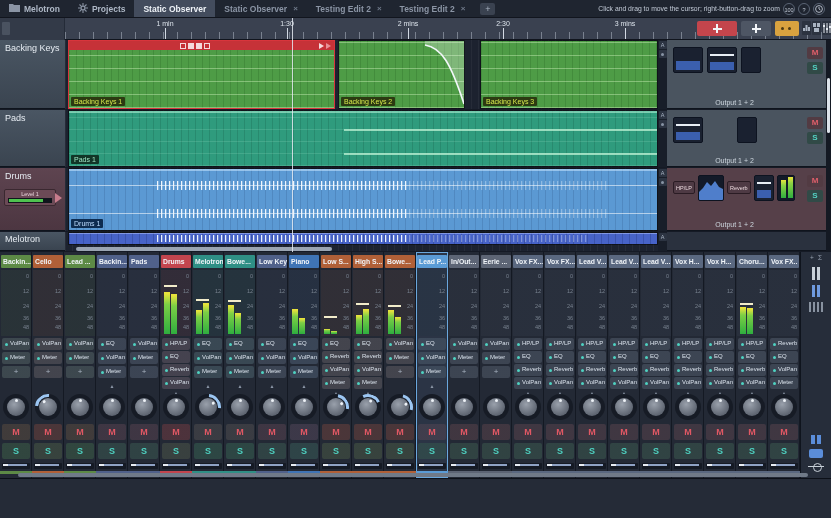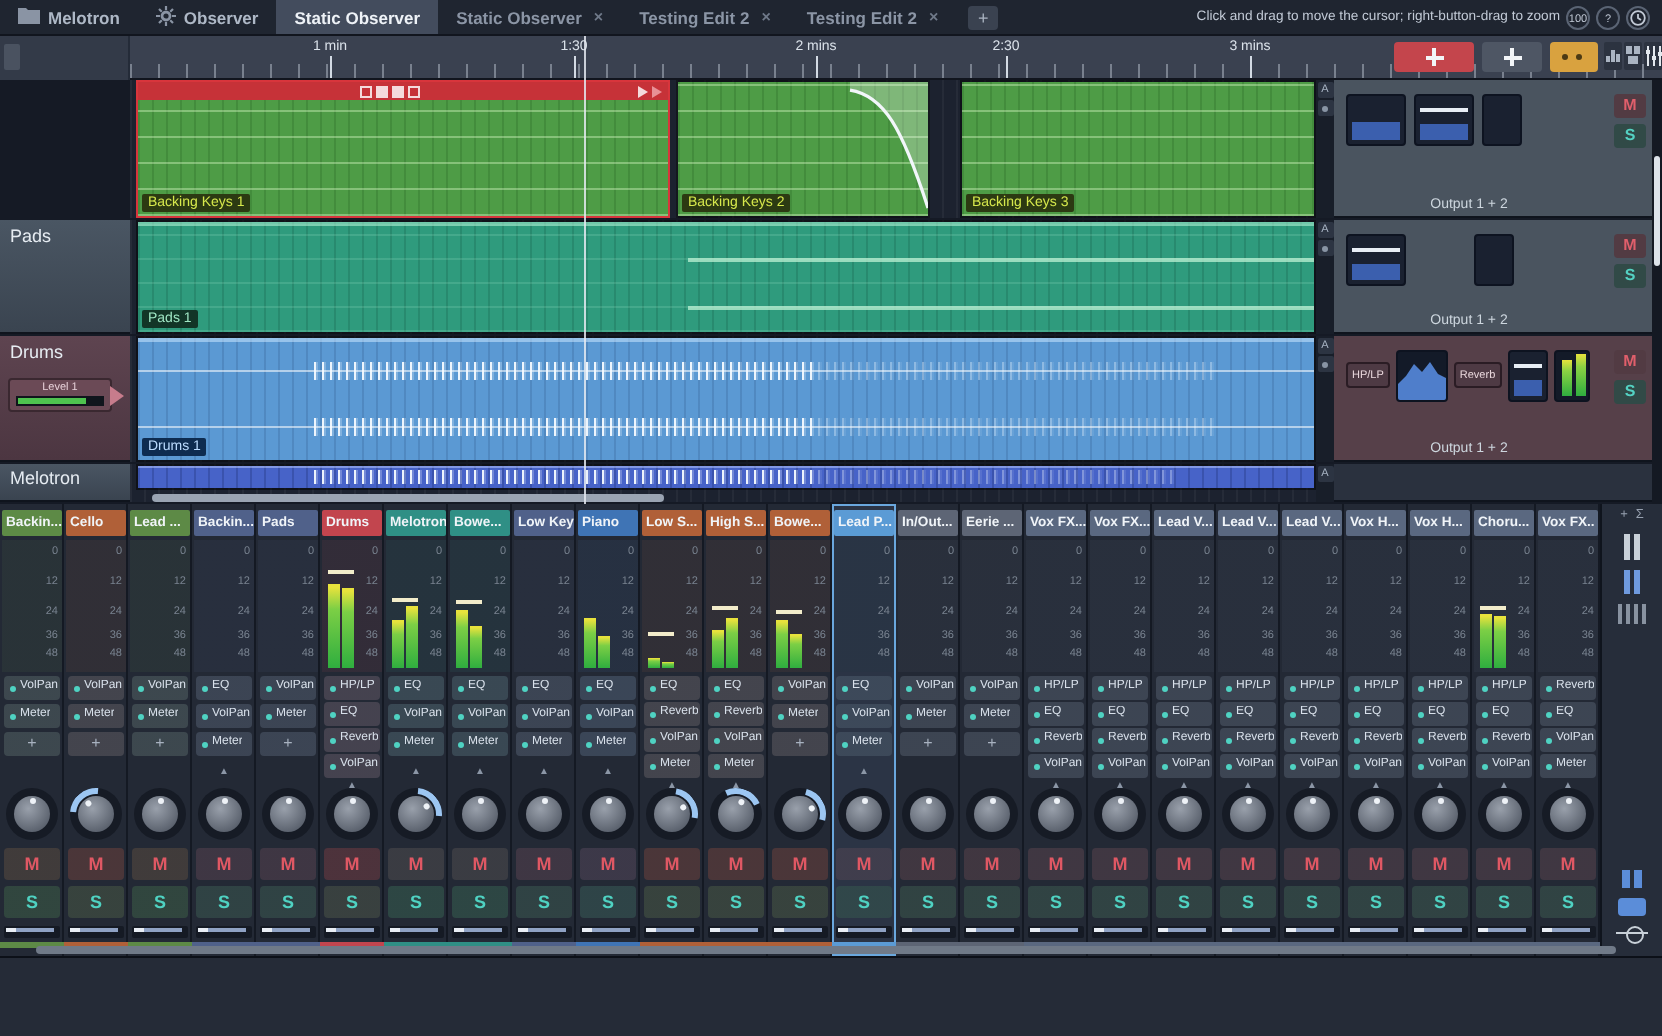--- a/index.html
+++ b/index.html
@@ -177,21 +177,21 @@
       <span data-interactable="false"><svg width="11" height="9" viewBox="0 0 11 9">
             <path d="M0 1h4l1 1h6v7H0z" fill="#8a94a4"></path>
           </svg></span>
       <span data-interactable="false">Melotron</span>
     </div>
     <div class="tbitem" data-interactable="true">
       <span data-interactable="false"><svg width="10" height="10" viewBox="0 0 10 10">
             <circle cx="5" cy="5" r="2" fill="none" stroke="#8a94a4" stroke-width="1.4"></circle>
             <path d="M5 0v2M5 8v2M0 5h2M8 5h2M1.5 1.5l1.4 1.4M7.1 7.1l1.4 1.4M8.5 1.5L7.1 2.9M2.9 7.1L1.5 8.5" stroke="#8a94a4" stroke-width="1.1"></path>
           </svg></span>
-      <span data-interactable="false">Observer</span>
+      <span data-interactable="false">Projects</span>
     </div>
     <div class="tabbar" data-interactable="false">
         <div class="tab active" data-interactable="true">
           <span data-interactable="false">Static Observer</span>
         </div>
         <div class="tab" data-interactable="true">
           <span data-interactable="false">Static Observer</span>
           <span class="tabx" data-interactable="true">×</span>
         </div>
         <div class="tab" data-interactable="true">
@@ -254,20 +254,23 @@
           <rect x="0" y="2" width="2" height="2" fill="#e3e8ee"></rect>
           <rect x="3" y="5" width="2" height="2" fill="#e3e8ee"></rect>
           <rect x="6" y="3" width="2" height="2" fill="#e3e8ee"></rect>
         </svg>
       </div>
   </div>
 
   <div class="tracks" data-interactable="false">
 
     <div class="trow" style="top:0;height:70px" data-interactable="false">
+      <div class="thead" data-interactable="true">
+        <span class="tname" data-interactable="false">Backing Keys</span>
+      </div>
       <div class="lane" data-interactable="true">
         <div class="clip sel" style="left:3px;width:267px" data-interactable="true">
           <div class="cliphead" data-interactable="true">
             <span class="chicons" data-interactable="true">
                 <i></i>
                 <i class="f"></i>
                 <i class="f"></i>
                 <i></i>
               </span>
             <span class="chplay" data-interactable="true">

